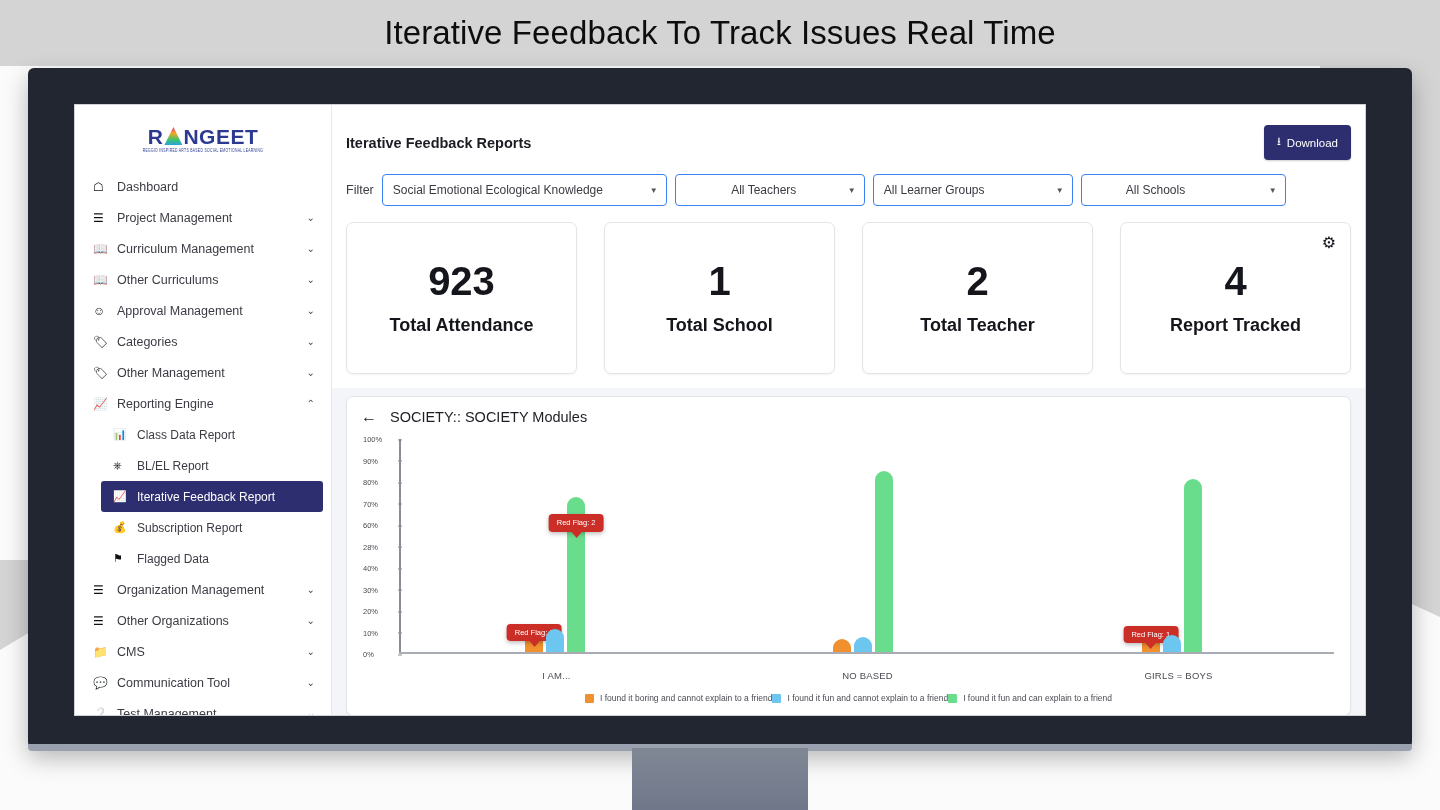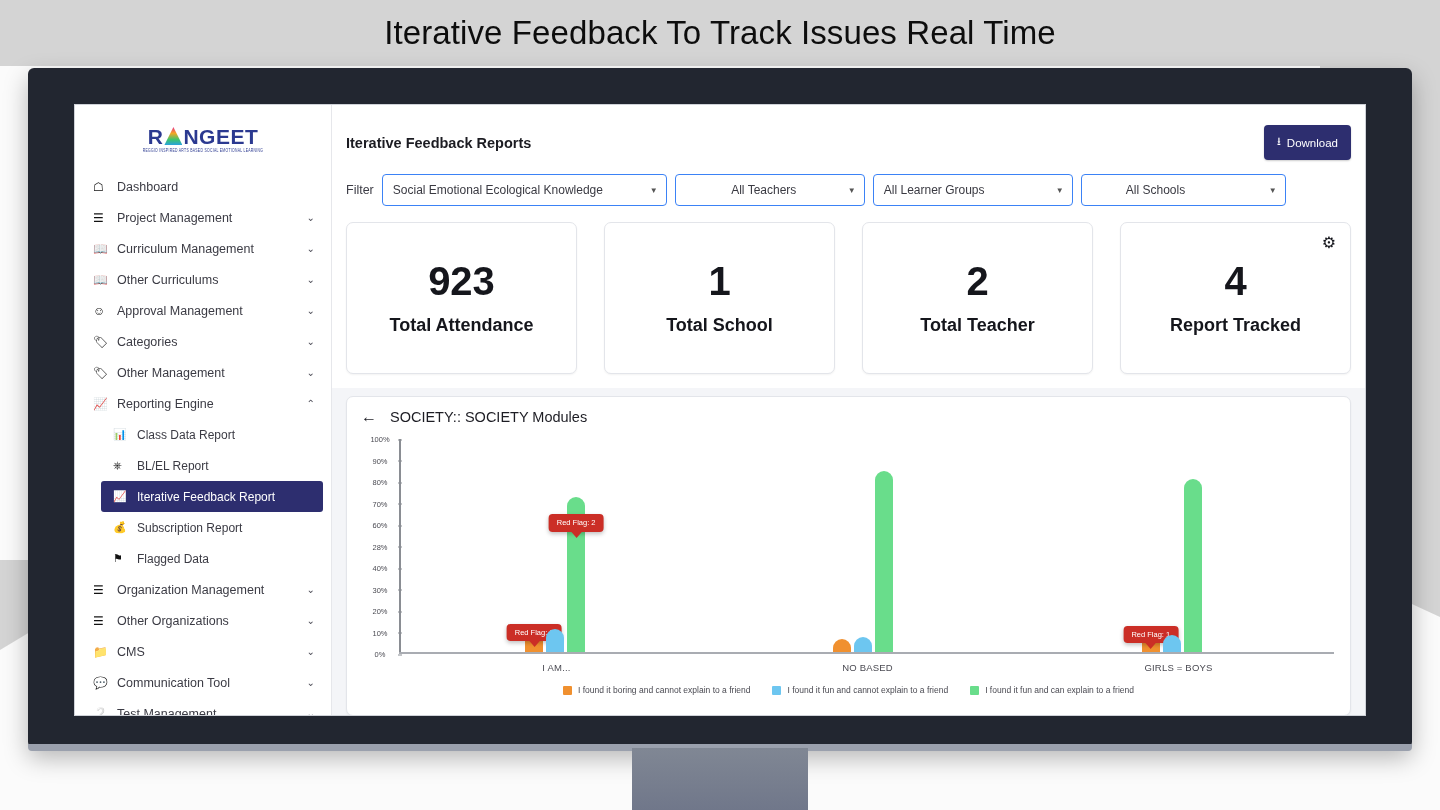--- a/index.html
+++ b/index.html
@@ -199,21 +199,21 @@
     position: relative; height: 215px; margin-top: 14px;
     margin-left: 38px; margin-right: 10px;
   }
   .y-axis {
     position: absolute; left: 0; top: 0; bottom: 0; width: 2px; background: #8a8d93;
   }
   .x-axis {
     position: absolute; left: 0; right: -8px; bottom: 0; height: 2px; background: #a9acb2;
   }
   .ytick {
-    position: absolute; left: -36px; width: 34px; text-align: center;
+    position: absolute; left: -36px; width: 34px; text-align: left;
     font-size: 7.5px; color: #4a4a52; transform: translateY(-50%);
   }
   .ytick::after {
     content: ""; position: absolute; right: -5px; top: 50%;
     width: 4px; height: 1px; background: #8a8d93;
   }
 
   .groups {
     position: absolute; left: 2px; right: 0; bottom: 2px; top: 0;
     display: flex;
@@ -241,24 +241,25 @@
     border-left: 6px solid transparent; border-right: 6px solid transparent;
     border-top: 7px solid #cb2e26;
   }
 
   .x-labels {
     display: flex; margin-left: 40px; margin-right: 2px; margin-top: 8px;
   }
   .x-label {
     flex: 1 1 0; text-align: center; font-size: 9.5px; color: #4a4a52;
     letter-spacing: .2px;
+    margin-top: 8px;
   }
 
   .legend {
-    display: flex; justify-content: center; gap: 22px; margin-top: 12px;
+    display: flex; justify-content: center; margin-top: 12px;
   }
   .legend-item { display: flex; align-items: center; gap: 6px; }
   .legend-sw { width: 9px; height: 9px; border-radius: 1px; }
   .legend-txt { font-size: 8.5px; color: #4a4a52; }
 </style>
 </head>
 <body>
 
 <div class="slide-bg">
   <div class="bg-band-top"></div>

